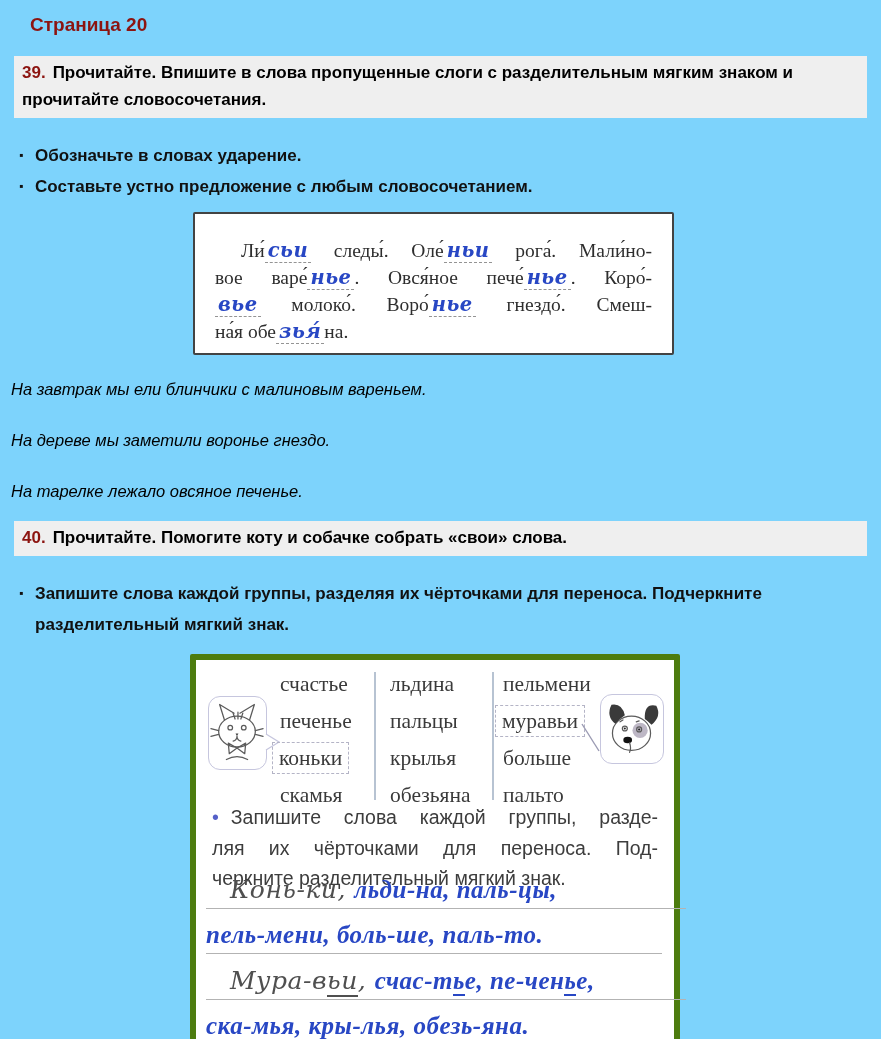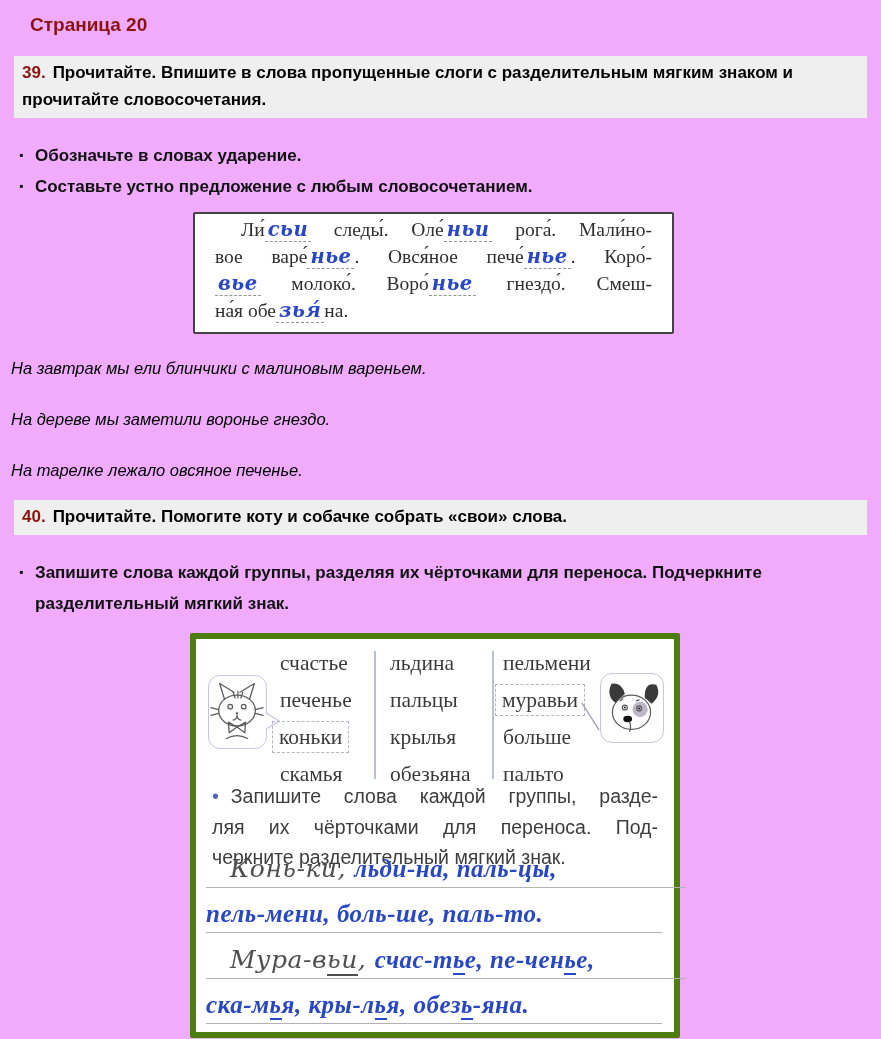--- a/index.html
+++ b/index.html
@@ -1,36 +1,36 @@
 <!DOCTYPE html>
 <html><head>
 <meta charset="utf-8">
 <style>
   html,body { margin:0; padding:0; }
   .page {
     position:relative; width:881px; height:1039px; overflow:hidden;
-    background:#f0abfc; font-family:"Liberation Sans", sans-serif; color:#111;
+    background:#7dd3fc; font-family:"Liberation Sans", sans-serif; color:#111;
   }
   .title { margin:14px 0 0 30px; font-size:19px; font-weight:bold; color:#8c1410; }
 
   .bar {
     margin:20px 14px 0 14px; background:#efefef; padding:3px 60px 5px 8px;
     font-size:17px; font-weight:bold; line-height:27px; color:#000;
   }
   .bar .num { color:#8c1410; margin-right:7px;margin-top:46px; }
   .bar40 { padding-right:10px; }
 
   .bullets { margin:22px 14px 0 18px; }
   .blt { position:relative; padding-left:17px; font-size:17px; font-weight:bold; line-height:31px; }
   .bsq { position:absolute; left:1px; top:0; font-size:12px; color:#111; }
 
   
   .book1 {
     margin:10px 0 0 193px; width:437px; border:2px solid #434343; background:#fff;
-    padding:2px 20px 8px 20px; font-family:"Liberation Serif","DejaVu Serif",serif;
+    padding:23px 20px 8px 20px; font-family:"Liberation Serif","DejaVu Serif",serif;
     font-size:19.5px; color:#2e2e2e; border-radius:2px;
   }
   .bline { line-height:27px; text-align:justify; text-align-last:justify; }
   .bline.first { text-indent:26px; }
   .bline.last { text-align-last:left; }
   .seg.print { }
   .seg.ins {
     font-family:"DejaVu Serif",serif; font-style:italic; font-weight:bold;
     color:#2847c4; border-bottom:1.5px dashed #949494; padding:0 3px; letter-spacing:0.5px;
   }

